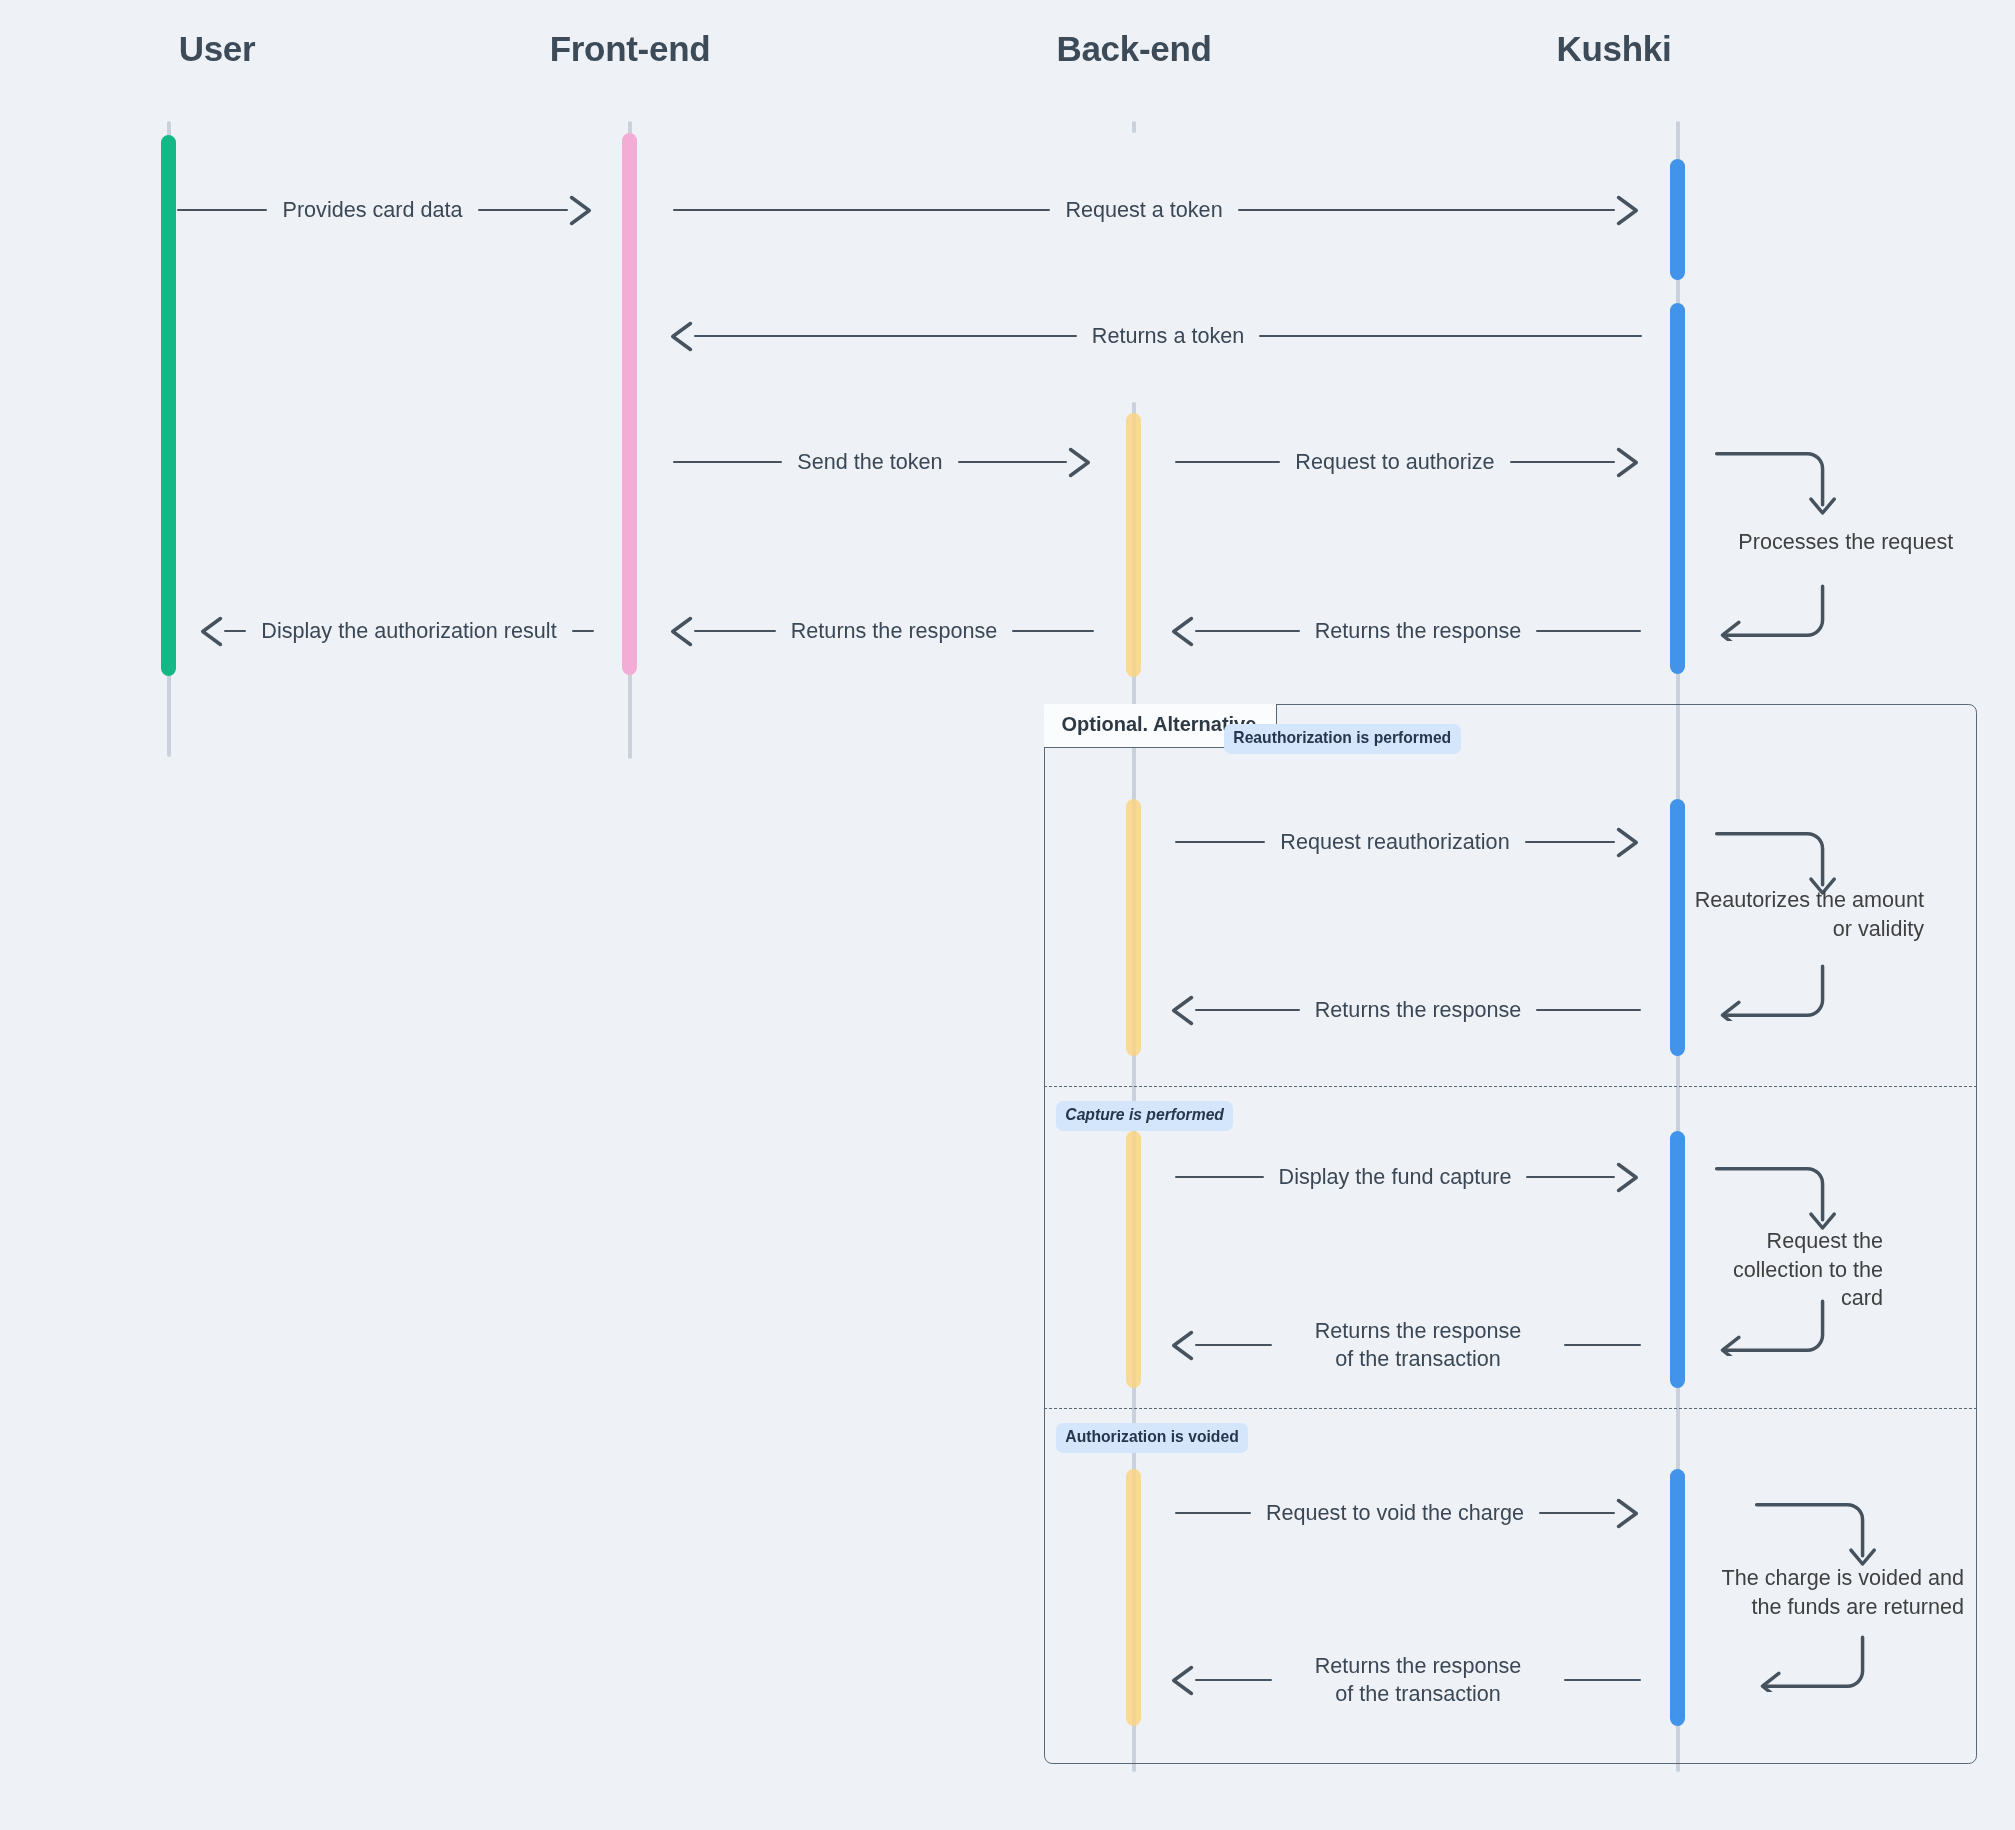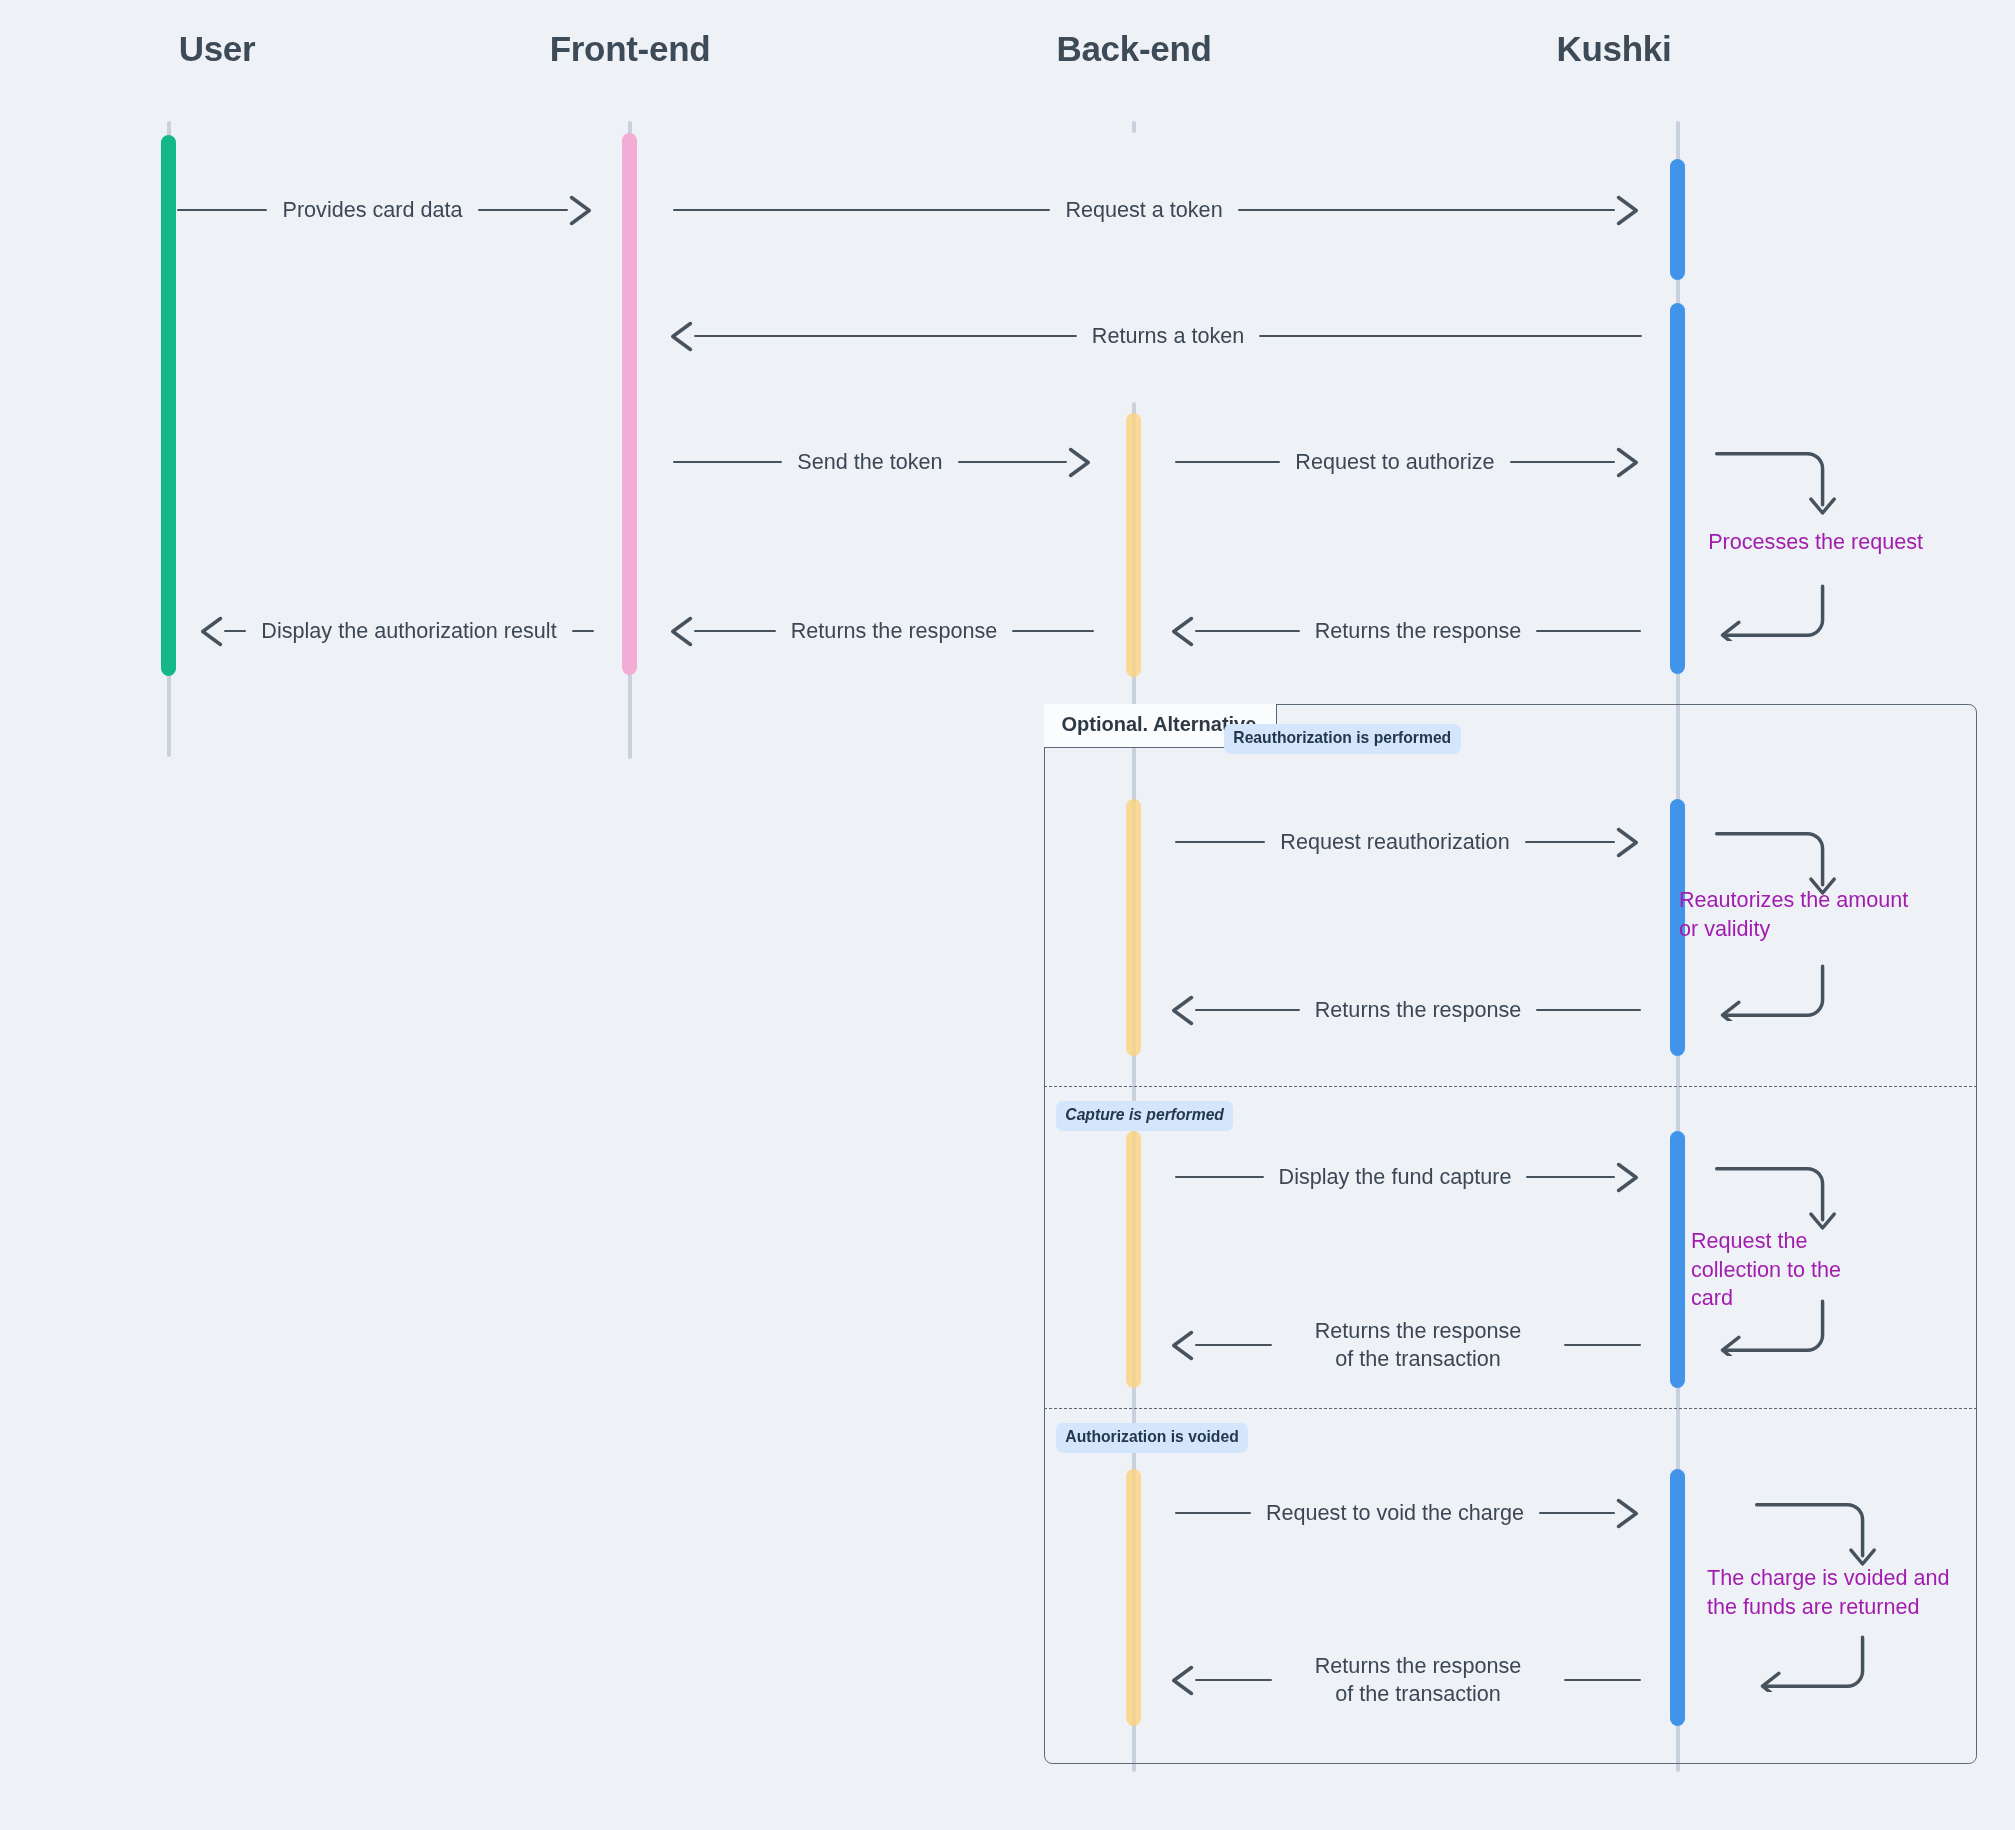--- a/index.html
+++ b/index.html
@@ -67,23 +67,23 @@
     text-align:center;
     line-height:1.32;
   }
   .msg .cap.two-line{white-space:normal;}
   .msg svg{display:block;flex:0 0 auto;}
 
   
   .selfmsg{position:absolute;}
   .selfmsg .note{
     position:absolute;
-    text-align:left;
+    text-align:right;
     font-size:21.6px;
-    color:#a21caf;
+    color:#404040;
     line-height:1.32;
     white-space:nowrap;
   }
   .selfmsg .note.wrap{white-space:normal;}
 
   
   .fragment{
     position:absolute;
     border:1.7px solid #5a6876;
     border-radius:8.2px;

